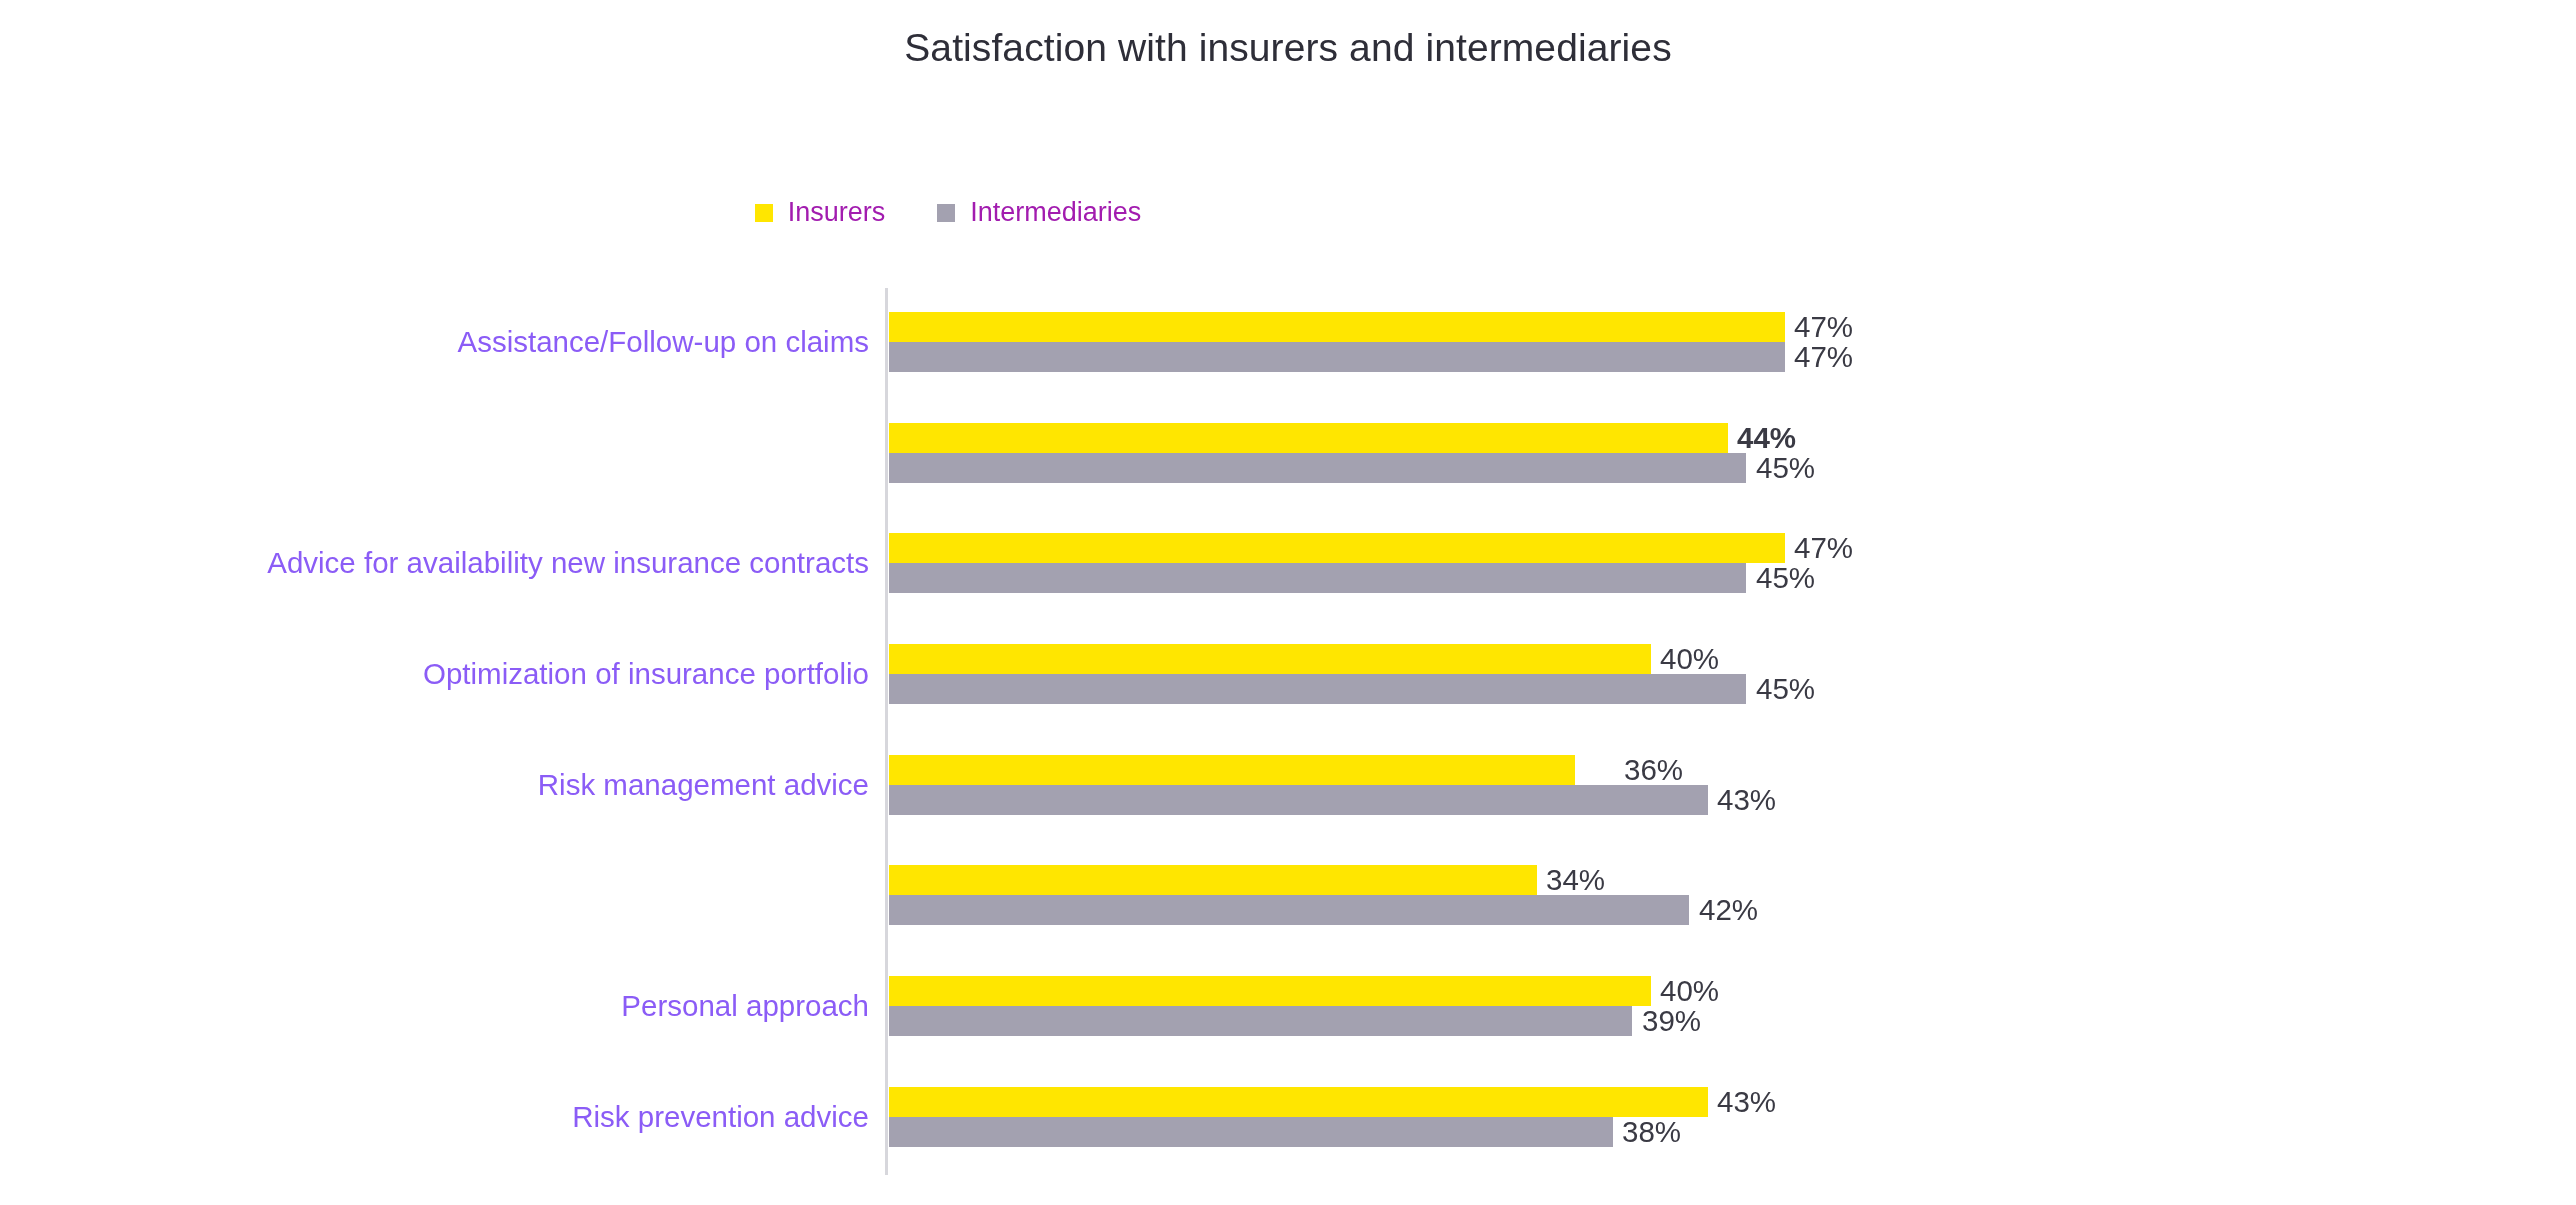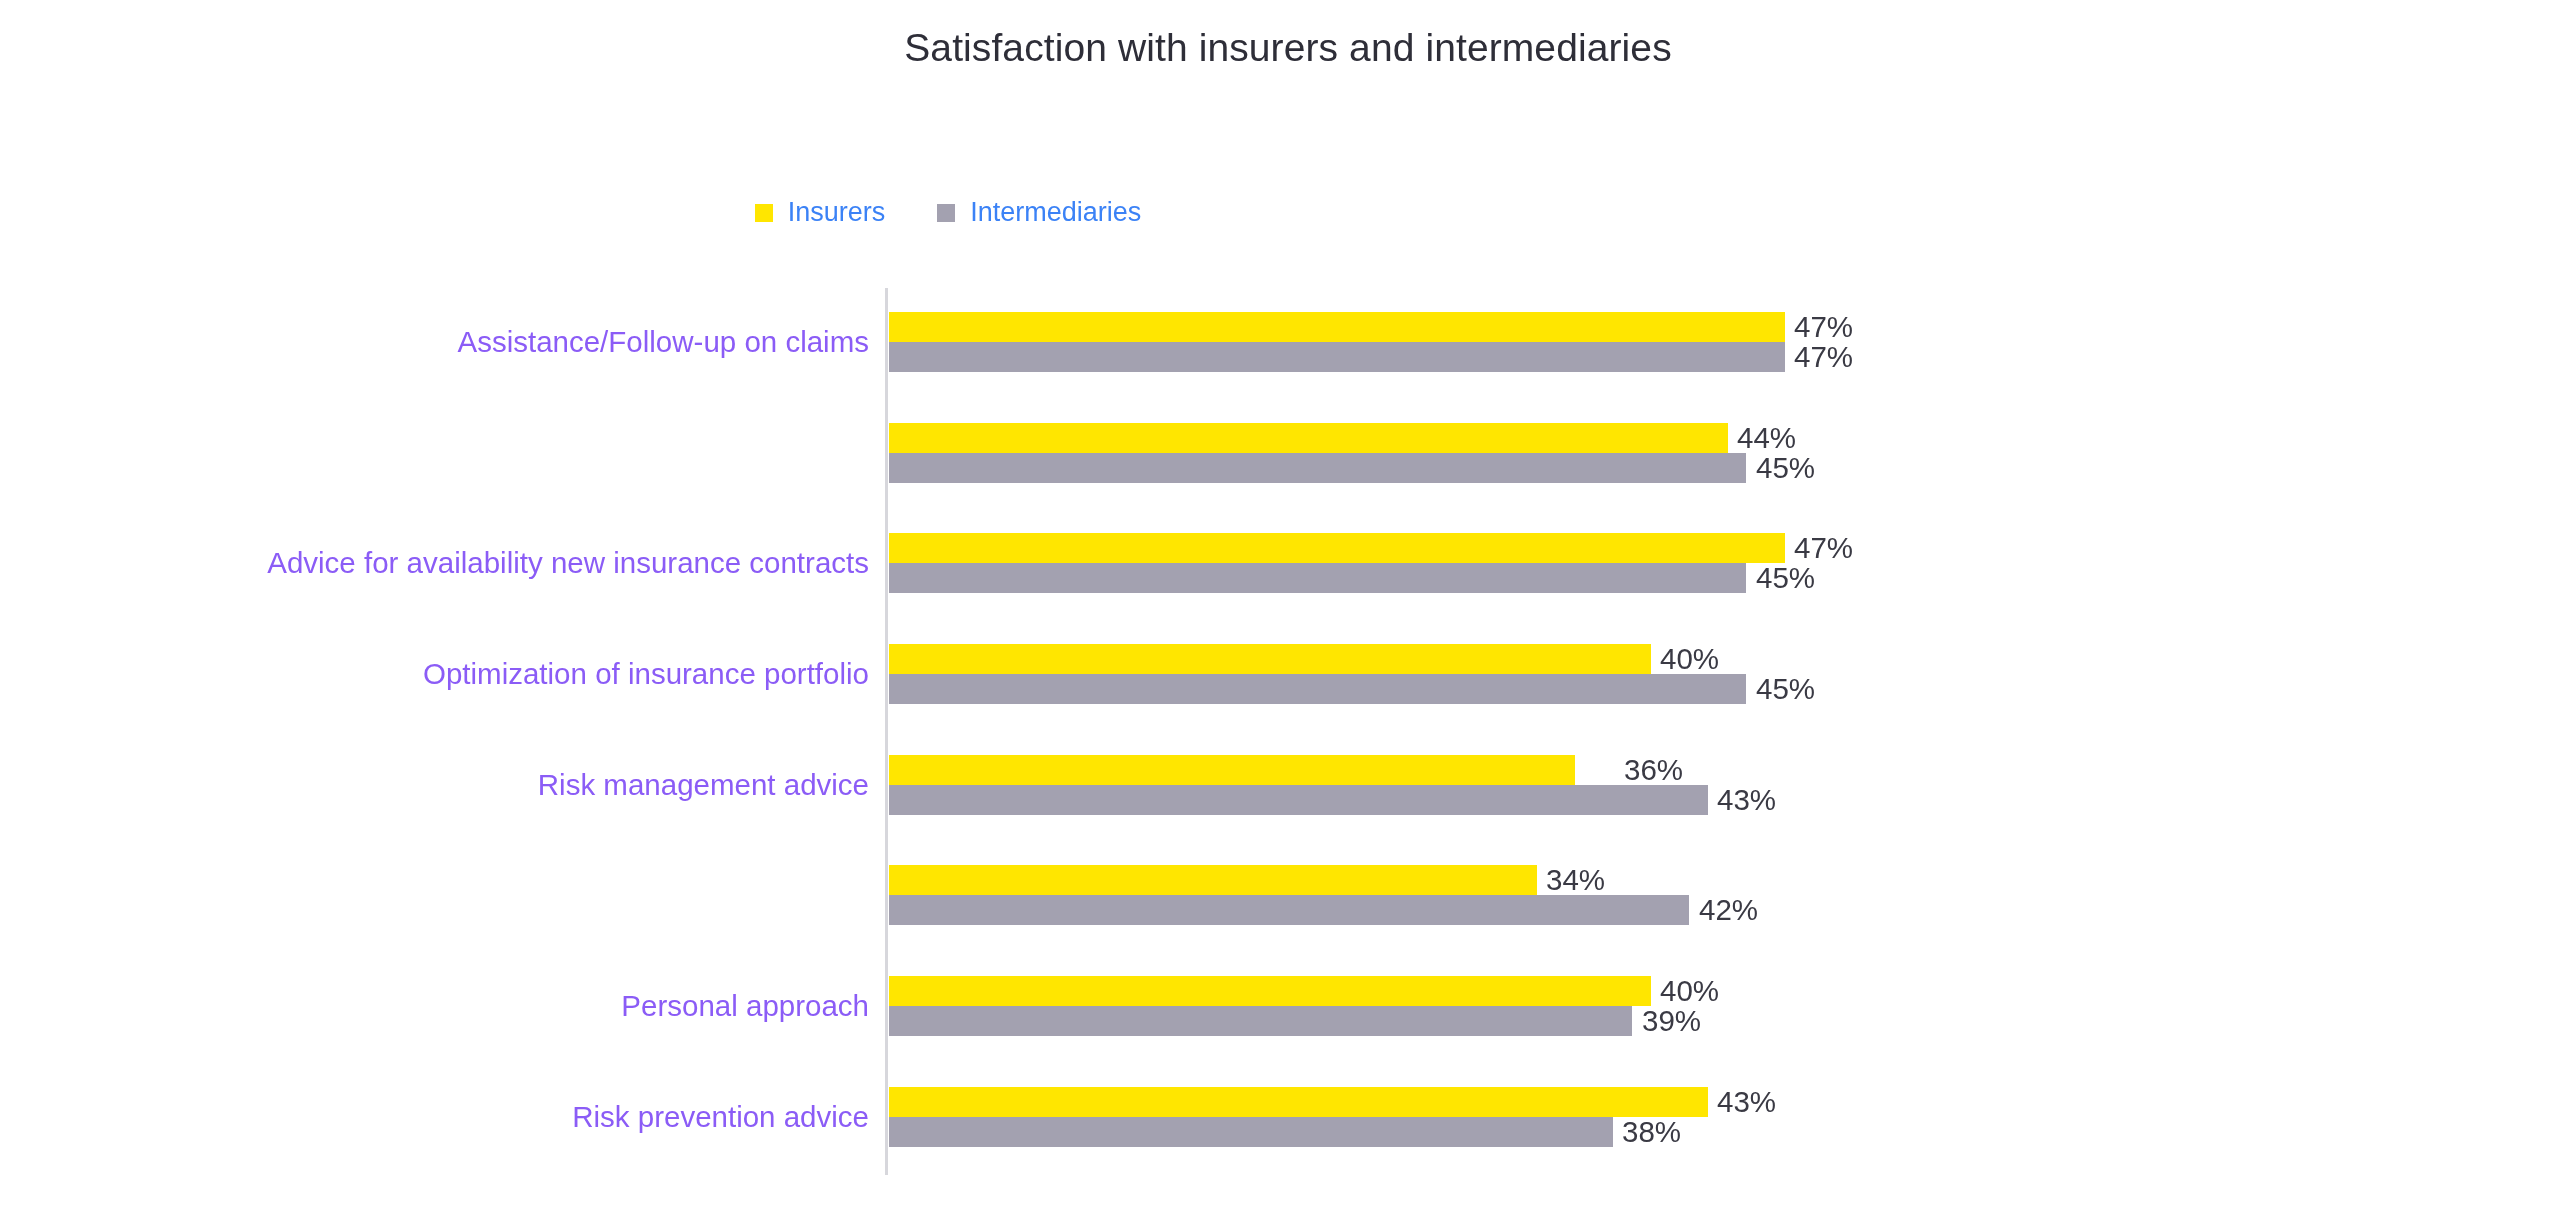--- a/index.html
+++ b/index.html
@@ -54,21 +54,21 @@
   }
   .legend-swatch {
     width: 18px;
     height: 18px;
     display: block;
     flex: 0 0 auto;
   }
   .legend-label {
     font-size: 27px;
     font-weight: 400;
-    color: #3b82f6;
+    color: #a21caf;
     white-space: nowrap;
     line-height: 27px;
   }
 
   
   #plot-area {
     position: absolute;
     left: 0;
     top: 0;
     width: 2576px;
@@ -152,21 +152,21 @@
             <span class="bar-value" style="left: 905px;">47%</span>
           </div>
           <div class="bar-row" style="top: 30px; width: 1687px;">
             <div class="bar-rect" style="width: 896px; background: rgb(163, 161, 176);"></div>
             <span class="bar-value" style="left: 905px;">47%</span>
           </div>
         </div>
         <div class="bar-group" style="top: 423px; height: 60px;">
           <div class="bar-row" style="top: 0px; width: 1687px;">
             <div class="bar-rect" style="width: 839px; background: rgb(255, 230, 0);"></div>
-            <span class="bar-value" style="left: 848px;">44%</span>
+            <span class="bar-value" style="left: 848px; font-weight: bold;">44%</span>
           </div>
           <div class="bar-row" style="top: 30px; width: 1687px;">
             <div class="bar-rect" style="width: 857px; background: rgb(163, 161, 176);"></div>
             <span class="bar-value" style="left: 867px;">45%</span>
           </div>
         </div>
         <div class="bar-group" style="top: 533px; height: 60px;">
           <div class="cat-label" style="top: 14px;">Advice for availability new insurance contracts</div>
           <div class="bar-row" style="top: 0px; width: 1687px;">
             <div class="bar-rect" style="width: 896px; background: rgb(255, 230, 0);"></div>

